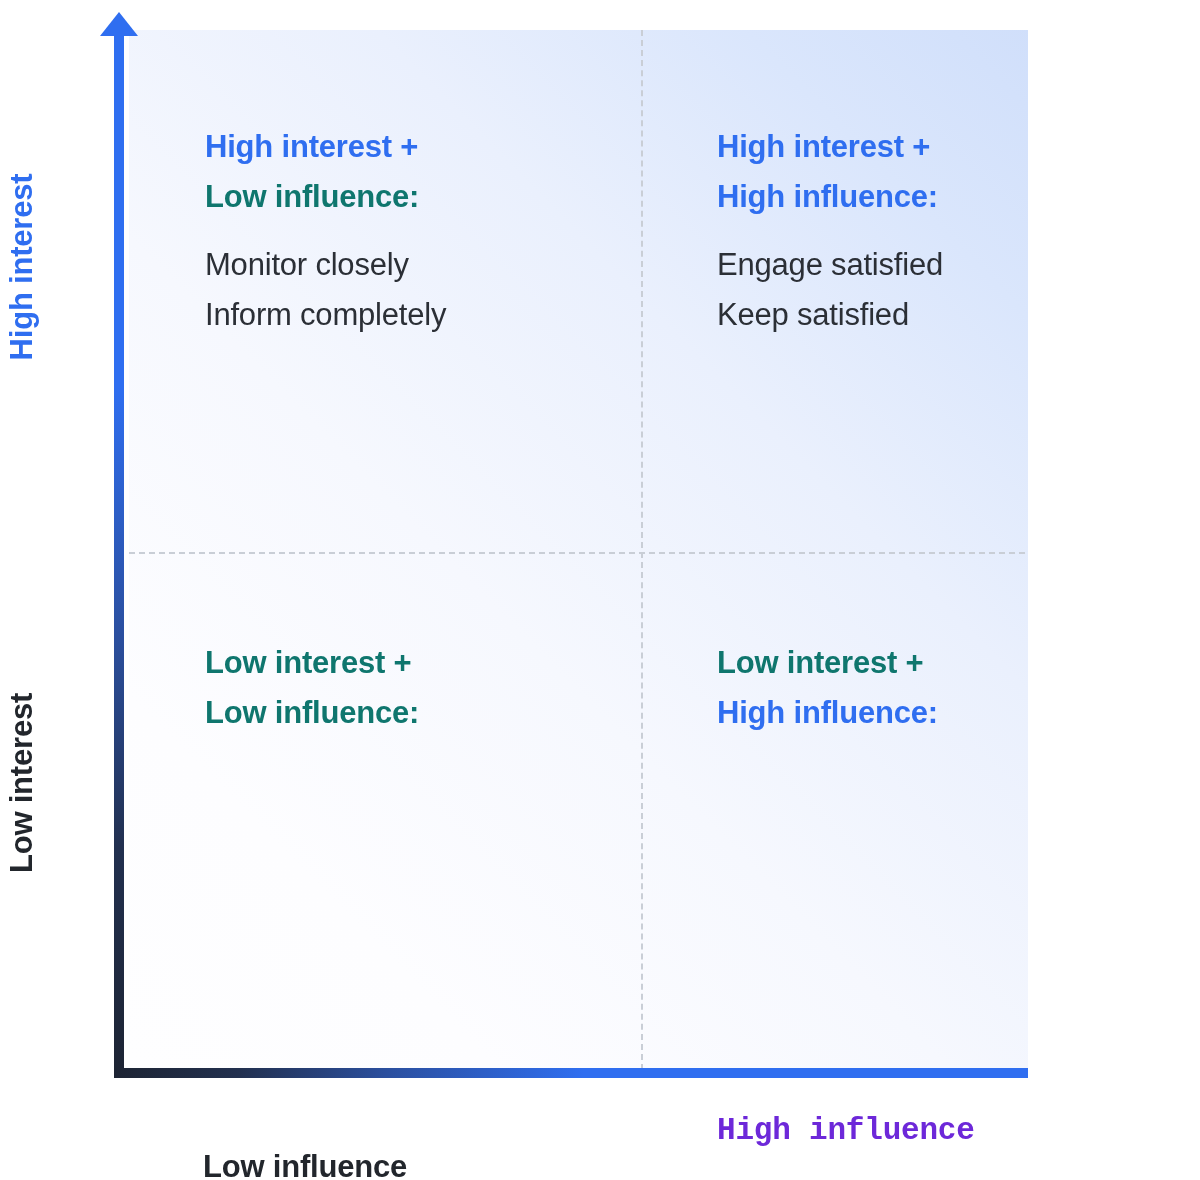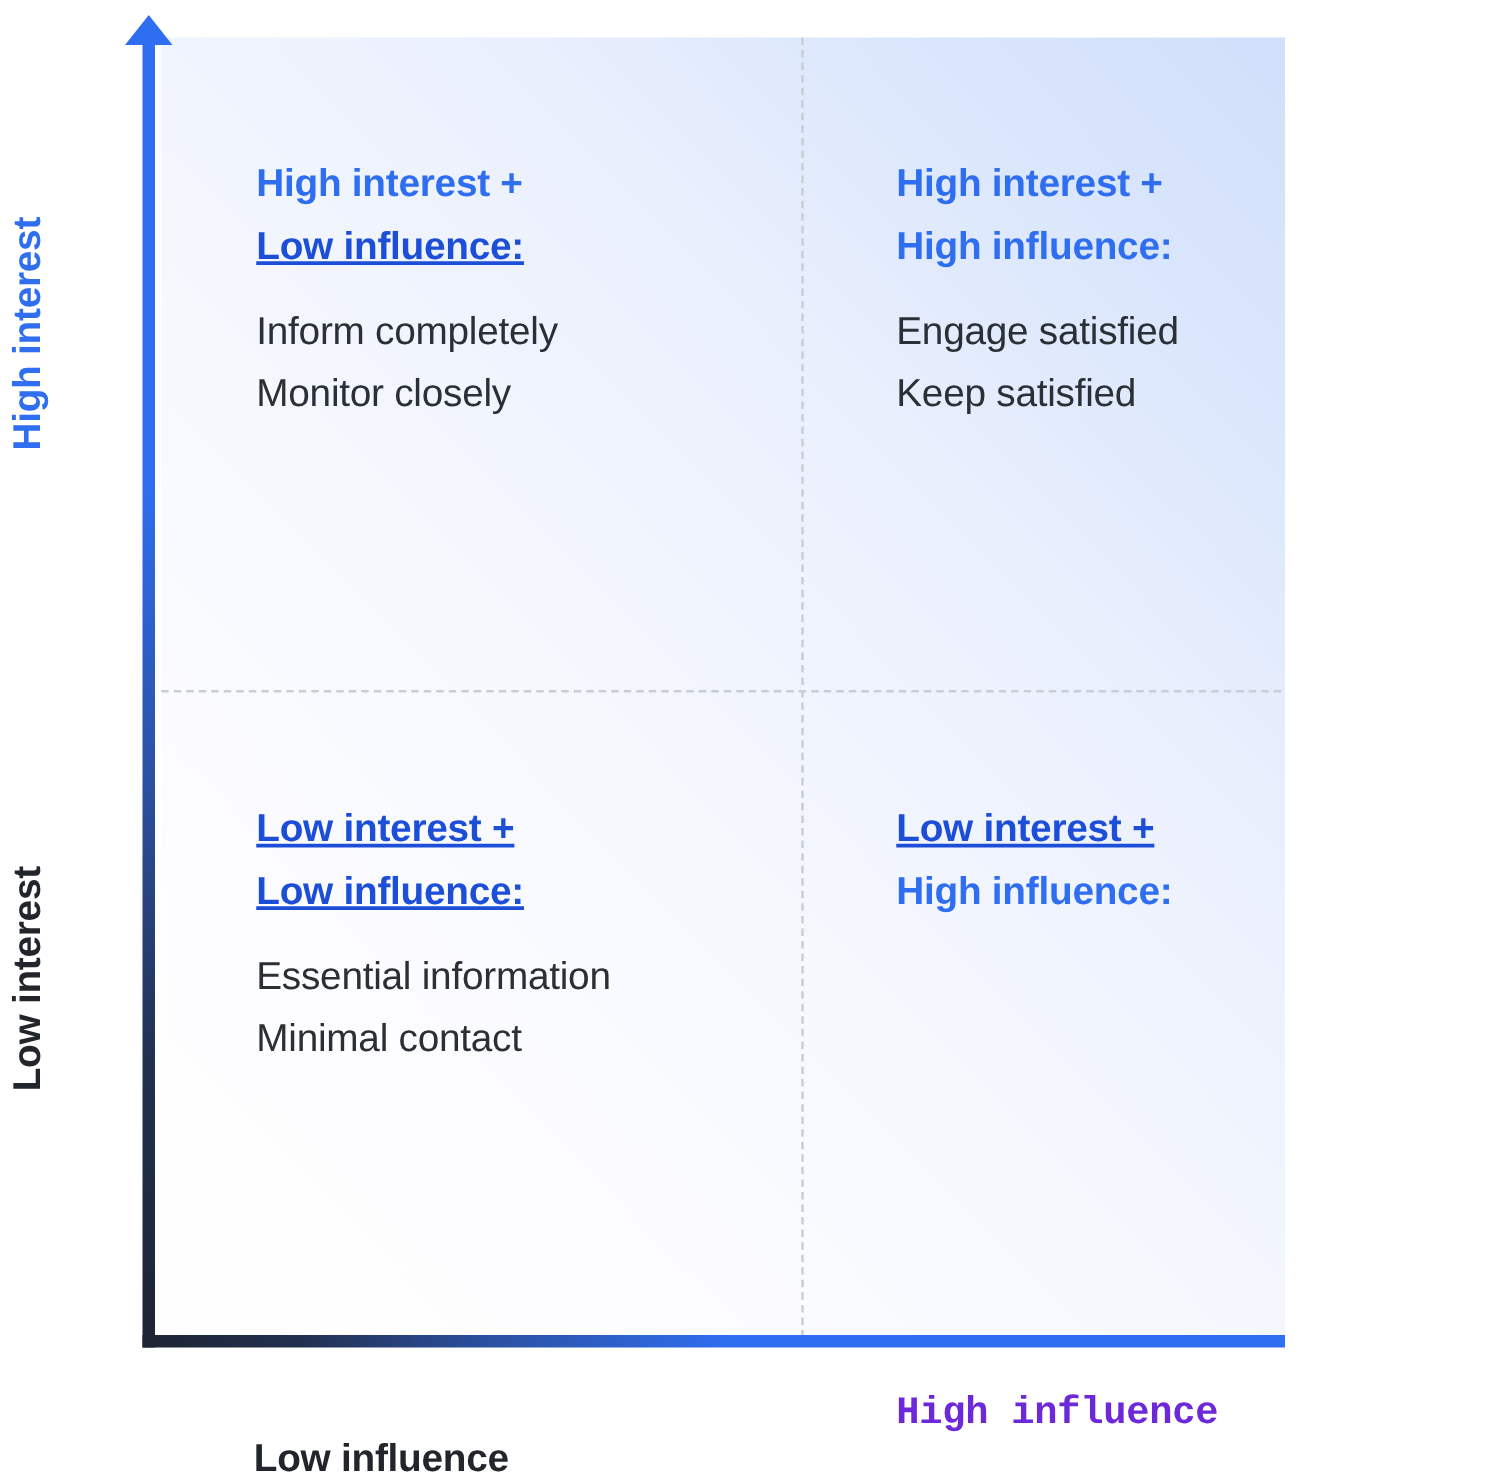--- a/index.html
+++ b/index.html
@@ -123,21 +123,21 @@
   }
   .q-body {
     font-size: 31px;
     font-weight: normal;
     line-height: 50px;
     letter-spacing: -0.2px;
     color: #2b2f36;
     margin: 18px 0 0 0;
   }
   .accent { color: #2f6ef0; }
-  .dark   { color: #1d4ed8; text-decoration: underline; }
+  .dark   { color: #0f766e; }
 
   
   .axis-label {
     position: absolute;
     font-size: 31px;
     font-weight: bold;
     letter-spacing: -0.2px;
     white-space: nowrap;
   }
   #label-high-interest {
@@ -179,44 +179,40 @@
   <div class="axis-y-arrow"></div>
   <div class="axis-x"></div>
   <div class="axis-x-arrow"></div>
 
   <div class="quadrant" id="q-tl">
     <div class="q-heading">
       <div class="accent">High interest +</div>
       <div class="dark">Low influence:</div>
     </div>
     <div class="q-body">
+      <div>Monitor closely</div>
       <div>Inform completely</div>
-      <div>Monitor closely</div>
     </div>
   </div>
 
   <div class="quadrant" id="q-tr">
     <div class="q-heading">
       <div class="accent">High interest +</div>
       <div class="accent">High influence:</div>
     </div>
     <div class="q-body">
       <div>Engage satisfied</div>
       <div>Keep satisfied</div>
     </div>
   </div>
 
   <div class="quadrant" id="q-bl">
     <div class="q-heading">
       <div class="dark">Low interest +</div>
       <div class="dark">Low influence:</div>
-    </div>
-    <div class="q-body">
-      <div>Essential information</div>
-      <div>Minimal contact</div>
     </div>
   </div>
 
   <div class="quadrant" id="q-br">
     <div class="q-heading">
       <div class="dark">Low interest +</div>
       <div class="accent">High influence:</div>
     </div>
   </div>
 

